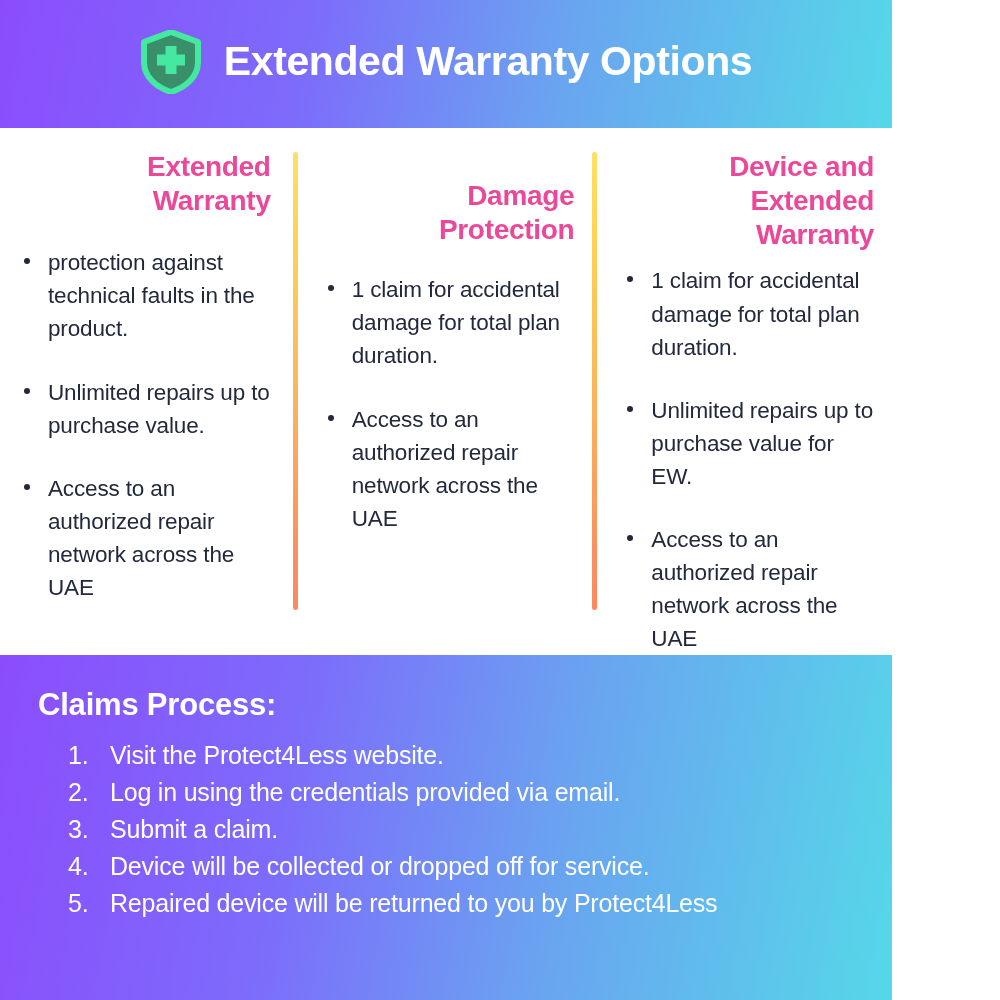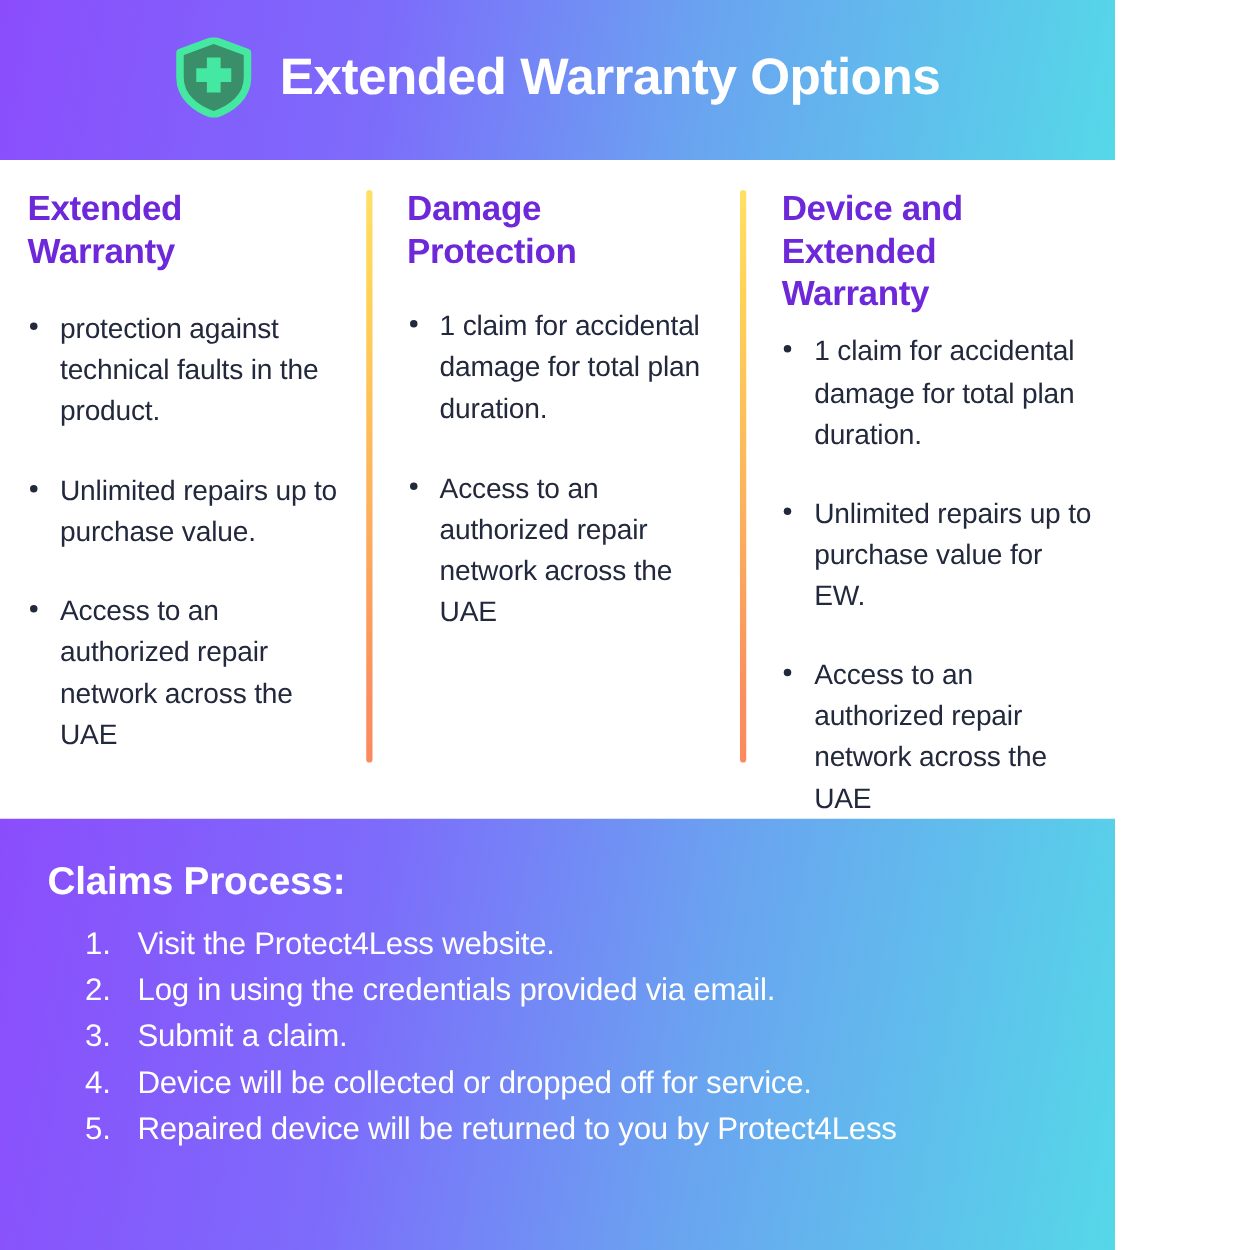--- a/index.html
+++ b/index.html
@@ -58,36 +58,36 @@
     padding-top: 22px;
     box-sizing: border-box;
   }
   .col {
     position: relative;
     box-sizing: border-box;
     flex: 1 1 0;
     padding: 0 20px;
   }
   .col-1 { padding-left: 22px; padding-right: 22px; }
-  .col-2 { padding-left: 28px; padding-right: 18px; }
+  .col-2 { padding-left: 28px; padding-right: 18px; margin-top: 29px; }
   .col-3 { padding-left: 28px; padding-right: 18px; }
 
   .divider {
     flex: 0 0 5px;
     width: 5px;
     align-self: flex-start;
     margin-top: 2px;
     height: 458px;
     border-radius: 3px;
     background: linear-gradient(180deg, #ffe066 0%, #ffd257 18%, #fcb25c 55%, #fb8f5e 88%, #fb8a5e 100%);
   }
 
   .col-head {
-    text-align: left;
-    color: #6d28d9;
+    text-align: right;
+    color: #ec4899;
     font-size: 28px;
     font-weight: bold;
     line-height: 1.22;
     letter-spacing: -0.3px;
     margin: 0 0 26px 0;
   }
   .col-1 .col-head { margin-bottom: 28px; }
   .col-3 .col-head { margin-bottom: 12px; }
 
   ul.bullets {

